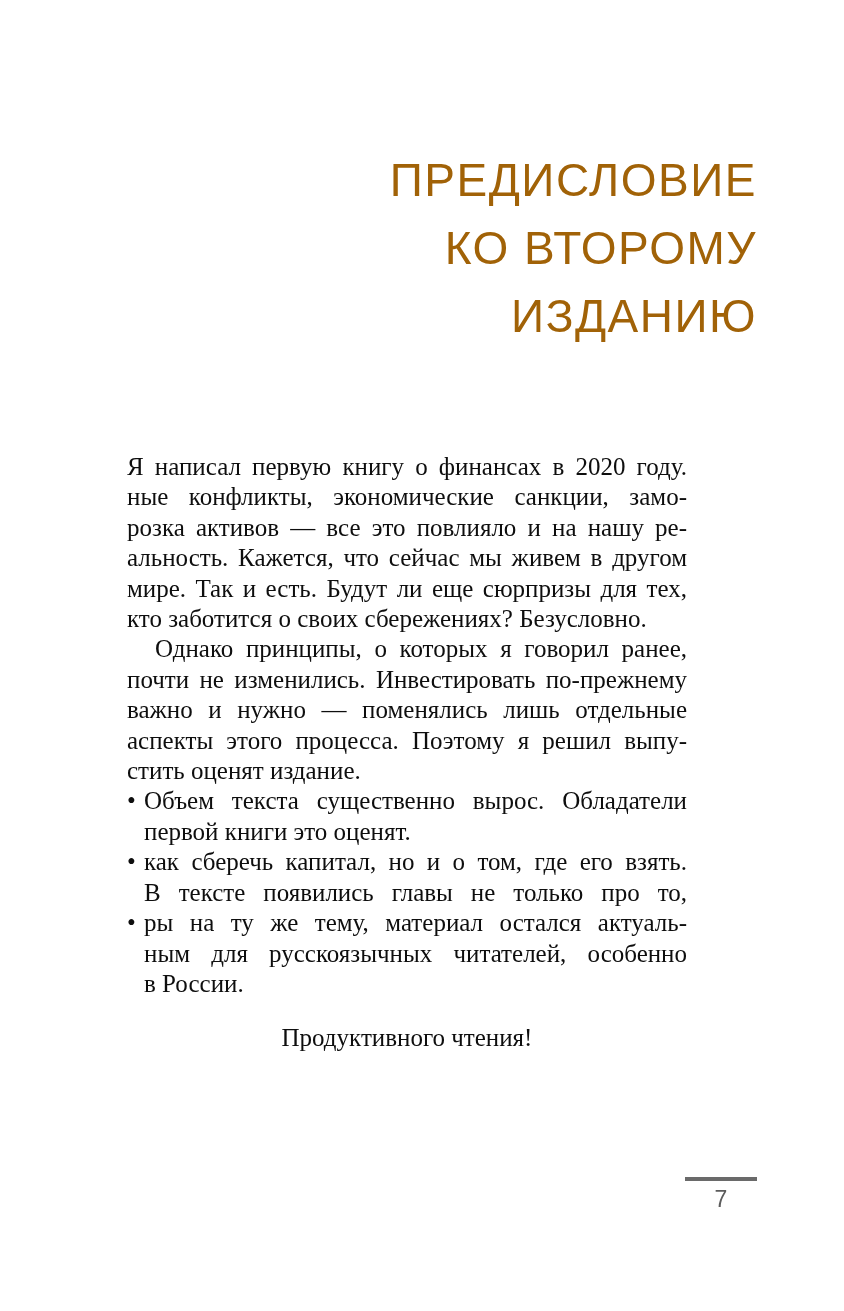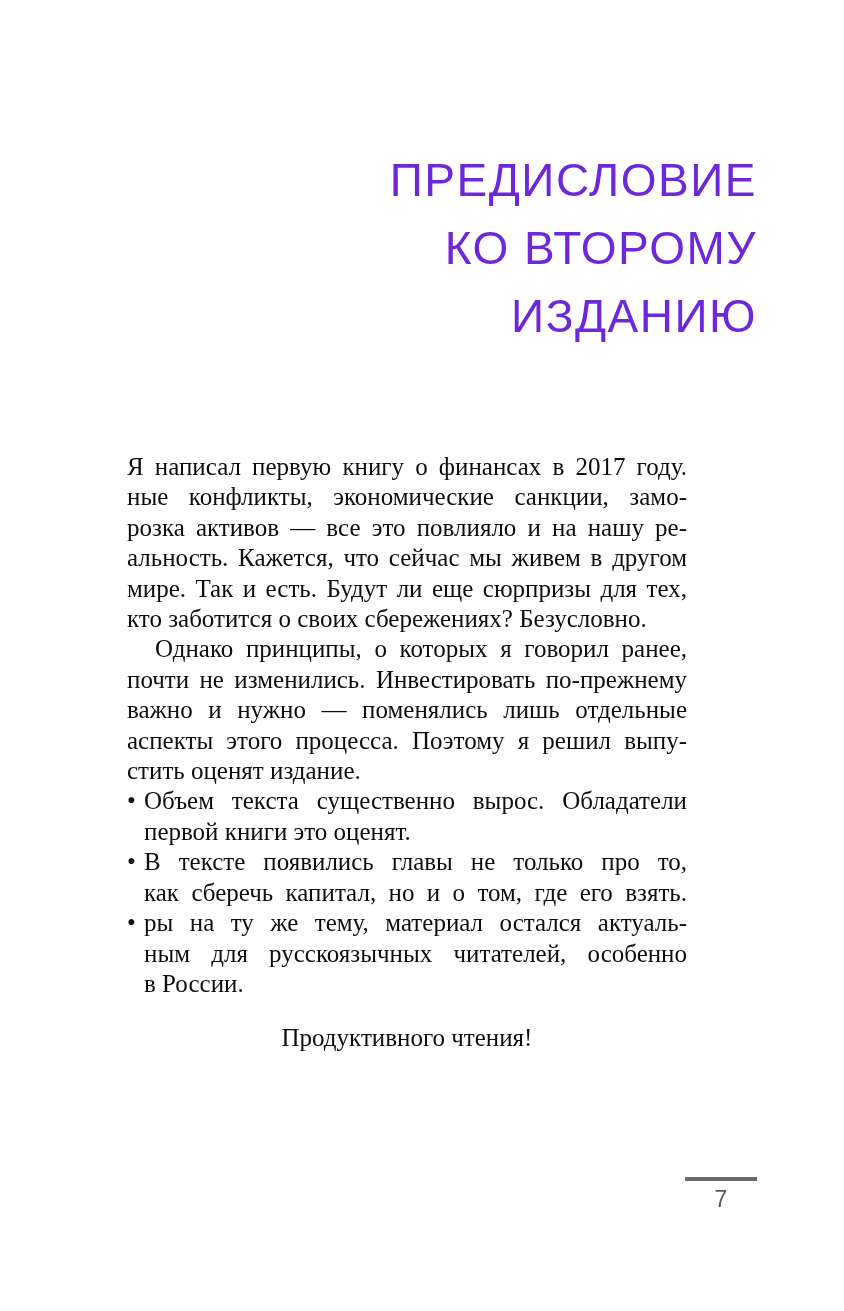--- a/index.html
+++ b/index.html
@@ -16,21 +16,21 @@
   .heading {
     position: absolute;
     top: 146px;
     right: 87px;
     text-align: right;
     font-family: "Liberation Sans", sans-serif;
     font-weight: 400;
     font-size: 46px;
     line-height: 68px;
     letter-spacing: 1.5px;
-    color: #6d28d9;
+    color: #a16207;
   }
 
   
   .body-text {
     position: absolute;
     left: 127px;
     top: 452px;
     width: 560px;
     font-size: 25px;
     line-height: 30.4px;
@@ -90,43 +90,43 @@
 
   <div class="heading">
     <div>ПРЕДИСЛОВИЕ</div>
     <div>КО ВТОРОМУ</div>
     <div>ИЗДАНИЮ</div>
   </div>
 
   <div class="body-text">
 
     <div class="para">
-        <div class="line">Я написал первую книгу о финансах в 2017 году.</div>
+        <div class="line">Я написал первую книгу о финансах в 2020 году.</div>
         <div class="line">ные конфликты, экономические санкции, замо-</div>
         <div class="line">розка активов — все это повлияло и на нашу ре-</div>
         <div class="line">альность. Кажется, что сейчас мы живем в другом</div>
         <div class="line">мире. Так и есть. Будут ли еще сюрпризы для тех,</div>
         <div class="line last">кто заботится о своих сбережениях? Безусловно.</div>
       </div>
       <div class="para">
         <div class="line indent">Однако принципы, о которых я говорил ранее,</div>
         <div class="line">почти не изменились. Инвестировать по-прежнему</div>
         <div class="line">важно и нужно — поменялись лишь отдельные</div>
         <div class="line">аспекты этого процесса. Поэтому я решил выпу-</div>
         <div class="line last">стить оценят издание.</div>
       </div>
       <div class="para bullet">
         <span class="bullet-dot">•</span>
         <div class="line">Объем текста существенно вырос. Обладатели</div>
         <div class="line last">первой книги это оценят.</div>
       </div>
       <div class="para bullet">
         <span class="bullet-dot">•</span>
+        <div class="line">как сберечь капитал, но и о том, где его взять.</div>
         <div class="line">В тексте появились главы не только про то,</div>
-        <div class="line">как сберечь капитал, но и о том, где его взять.</div>
       </div>
       <div class="para bullet">
         <span class="bullet-dot">•</span>
         <div class="line">ры на ту же тему, материал остался актуаль-</div>
         <div class="line">ным для русскоязычных читателей, особенно</div>
         <div class="line last">в России.</div>
       </div>
       <div class="closing">Продуктивного чтения!</div>
   </div>
 

